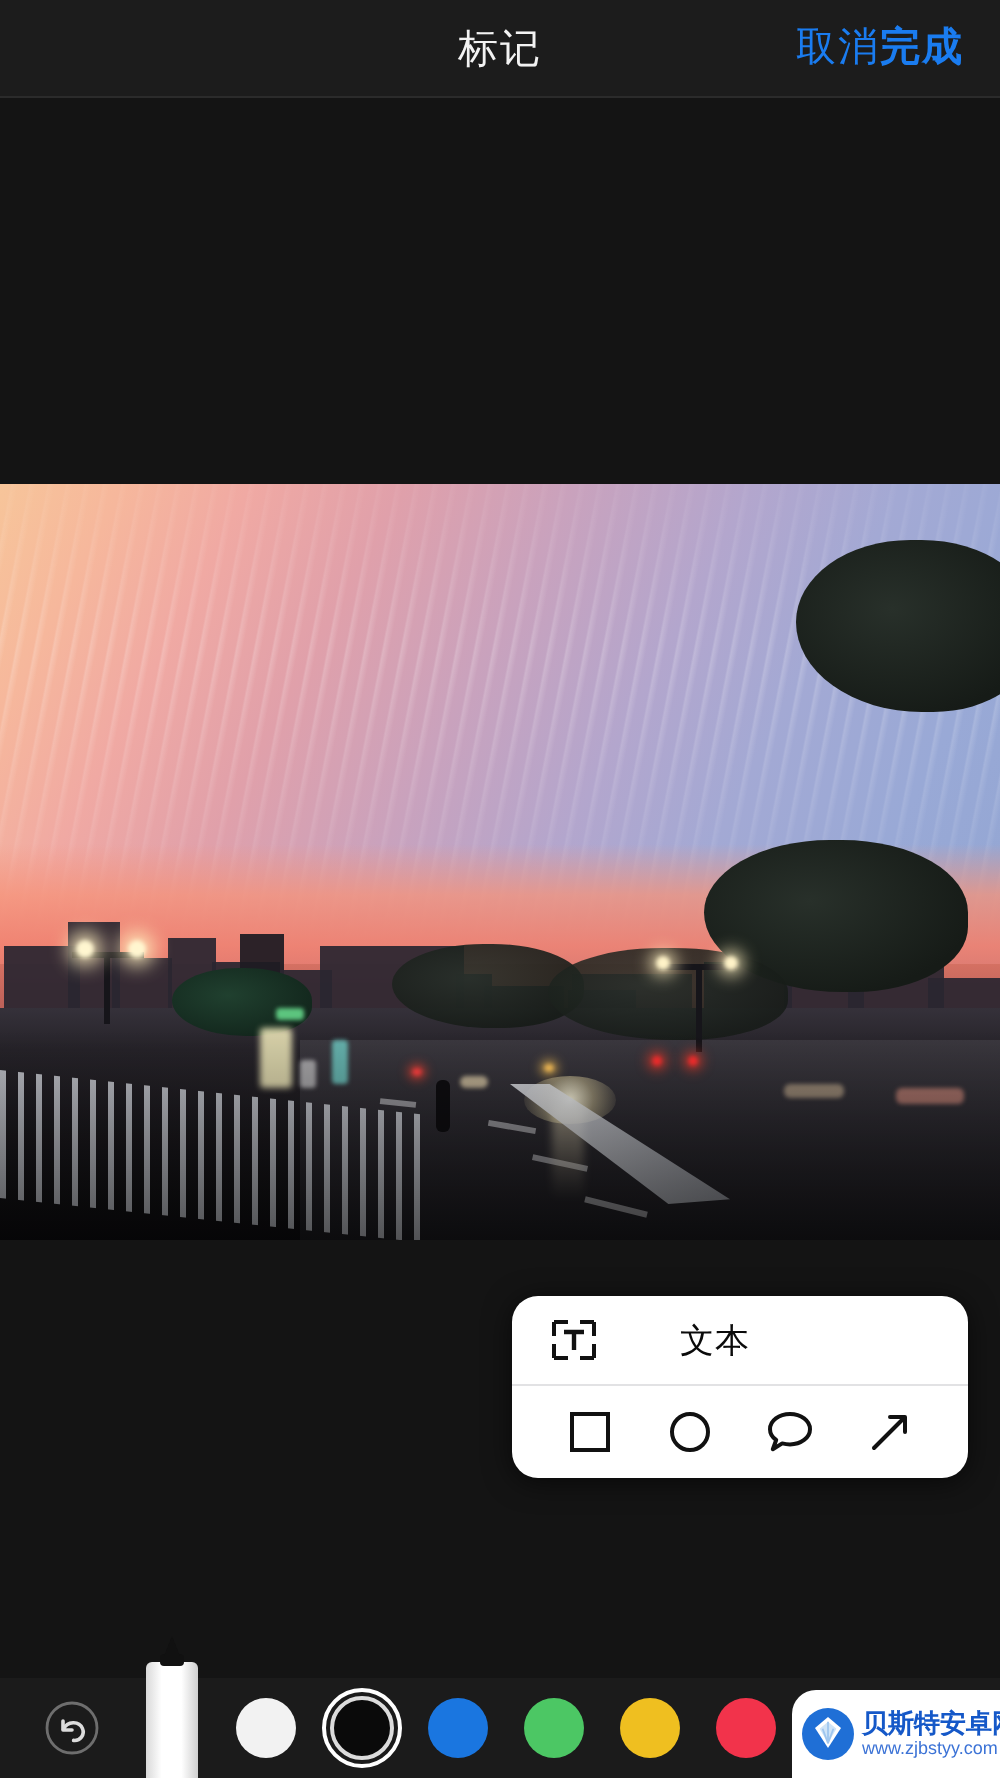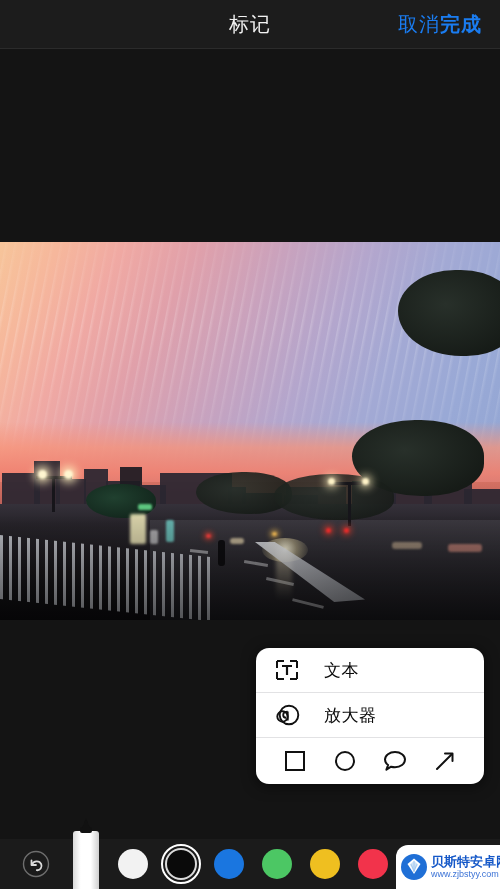--- a/index.html
+++ b/index.html
@@ -167,20 +167,21 @@
     box-shadow:0 2px 14px rgba(0,0,0,.6);
     overflow:hidden;
     z-index:25;
   }
   .popup-row {
     display:flex; align-items:center;
     height:45px;
     padding-left:18px;
     border-bottom:1px solid #e2e2e4;
     cursor:pointer;
+    gap:16px;
   }
   .popup-row .ico {
     width:34px; height:30px;
     display:flex; align-items:center; justify-content:flex-start;
     flex:0 0 auto;
   }
   .popup-row .lbl {
     font-size:17px;
     color:#0a0a0a;
     margin-left:16px;
@@ -382,31 +383,20 @@
       <span class="ico">
         <svg width="26" height="24" viewBox="0 0 26 24">
           <path d="M4 3 H9 M17 3 H22 M23 4 V9 M23 15 V20 M22 21 H17 M9 21 H4 M3 20 V15 M3 9 V4" stroke="#111" stroke-width="2" fill="none" stroke-linecap="square"></path>
           <path d="M8 8 H18 M13 8 V17" stroke="#111" stroke-width="2.2" fill="none"></path>
         </svg>
       </span>
       <span class="lbl">文本</span>
     </div>
 
 
-    <div class="popup-row">
-      <span class="ico">
-        <svg width="28" height="24" viewBox="0 0 28 24">
-          <circle cx="15" cy="12" r="9.3" stroke="#111" stroke-width="1.9" fill="none"></circle>
-          <circle cx="8.5" cy="13.5" r="5.2" stroke="#111" stroke-width="1.9" fill="none"></circle>
-          <path d="M13.7 8.6 V17.4" stroke="#111" stroke-width="1.9" fill="none"></path>
-          <path d="M13.7 8.6 C11 8.6 9.2 10 9.2 12 C9.2 13.6 10.4 14.7 12 14.7" stroke="#111" stroke-width="1.9" fill="none"></path>
-        </svg>
-      </span>
-      <span class="lbl">放大器</span>
-    </div>
 
     <div class="popup-shapes">
       <div class="shape-btn">
         <svg width="22" height="22" viewBox="0 0 22 22">
           <rect x="2" y="2" width="18" height="18" stroke="#111" stroke-width="2" fill="none"></rect>
         </svg>
       </div>
       <div class="shape-btn">
         <svg width="22" height="22" viewBox="0 0 22 22">
           <circle cx="11" cy="11" r="9" stroke="#111" stroke-width="2" fill="none"></circle>

